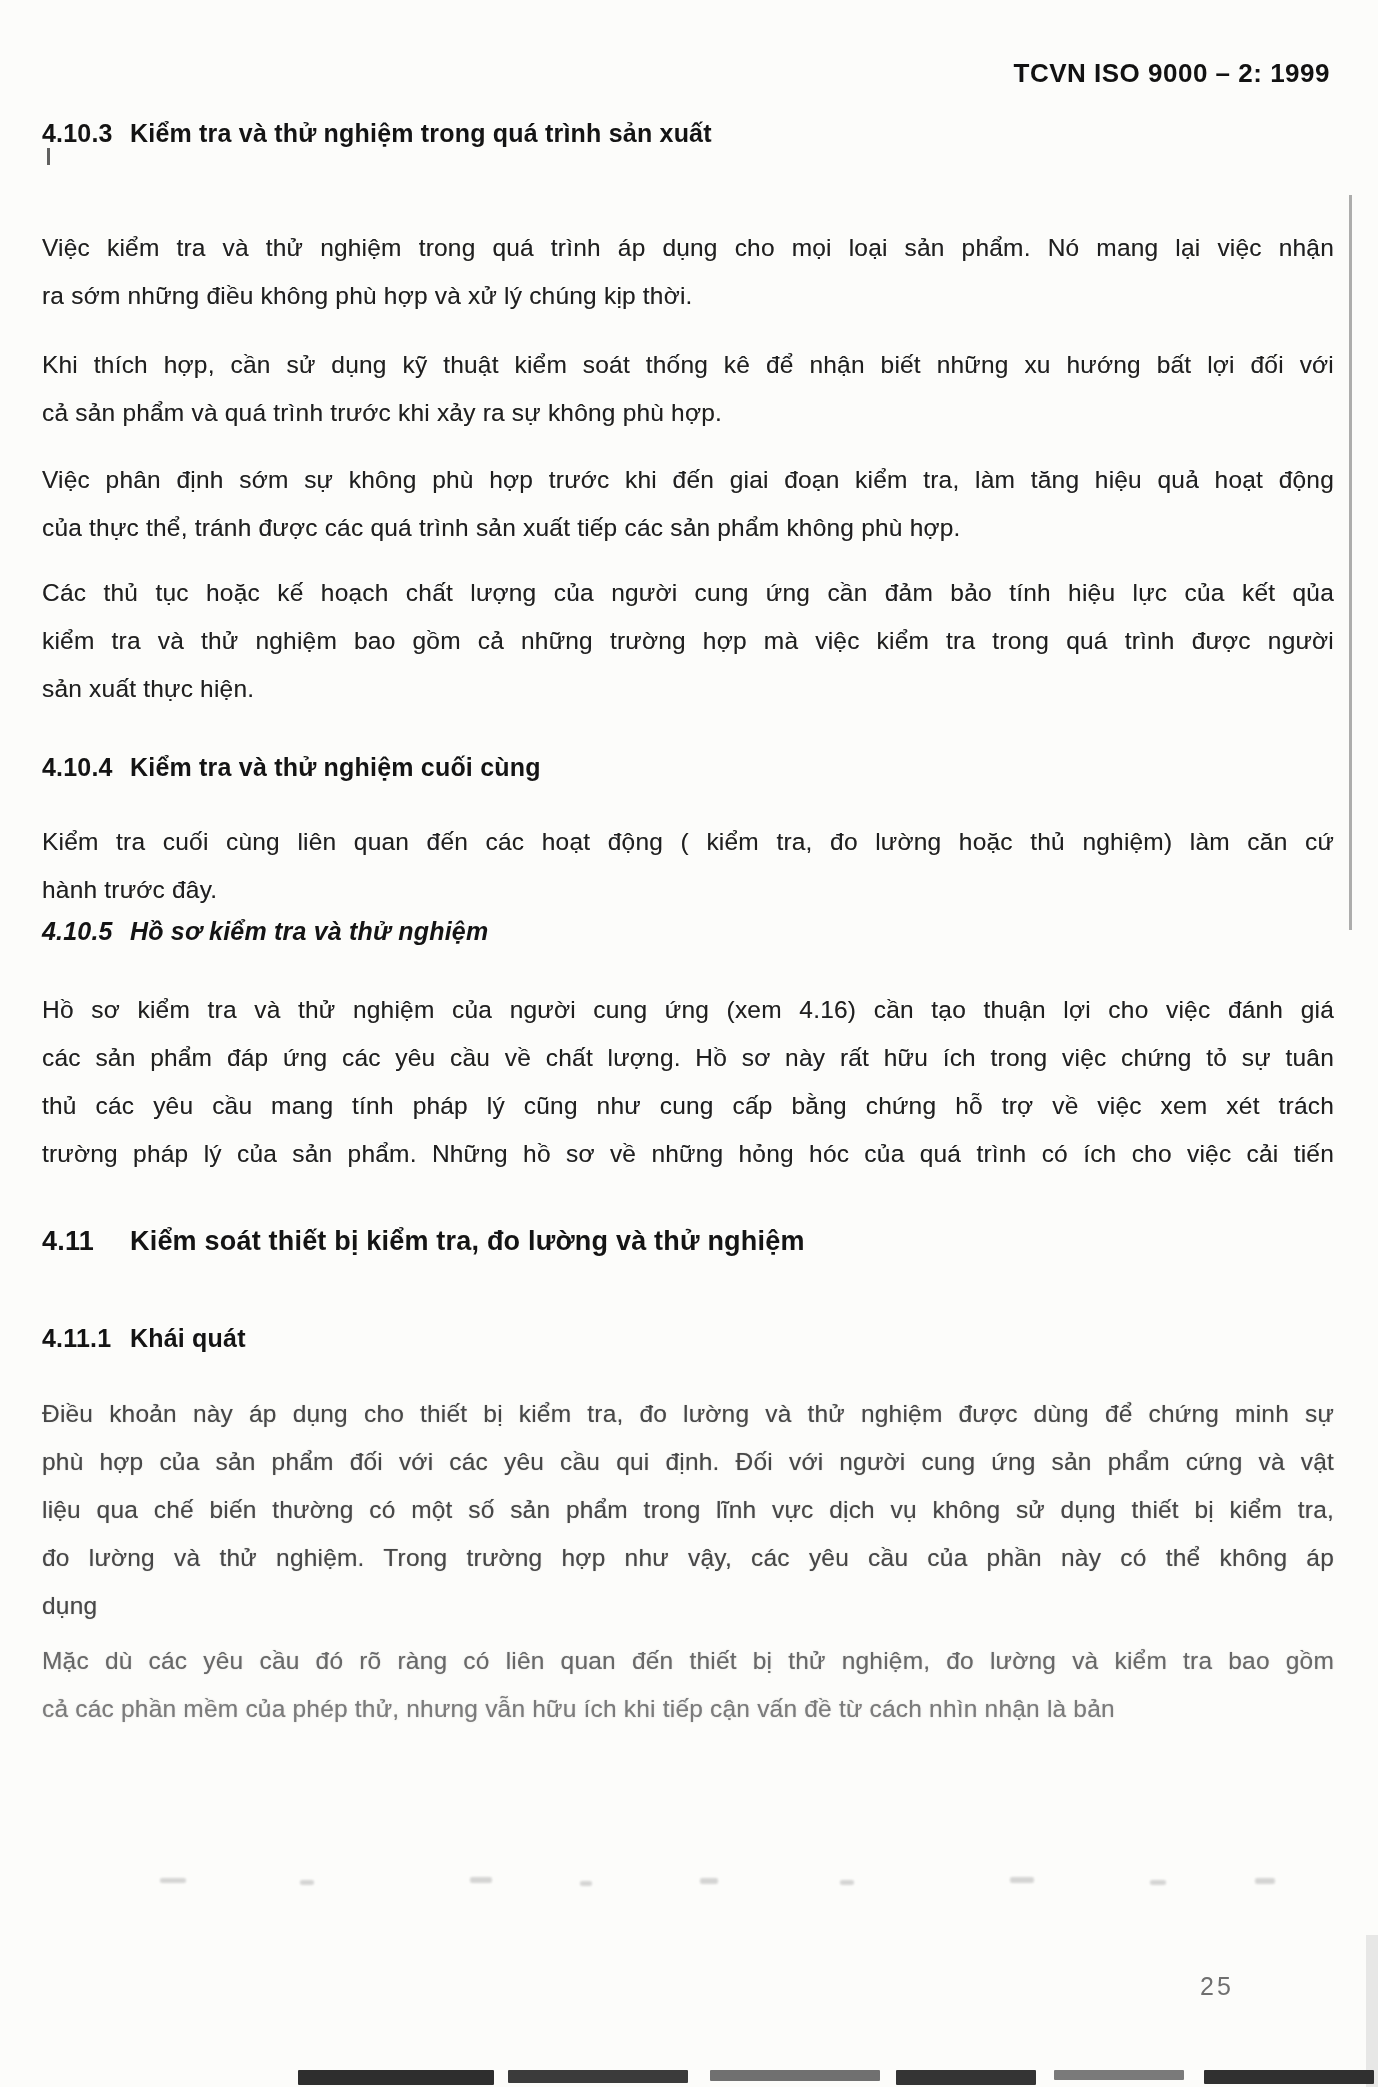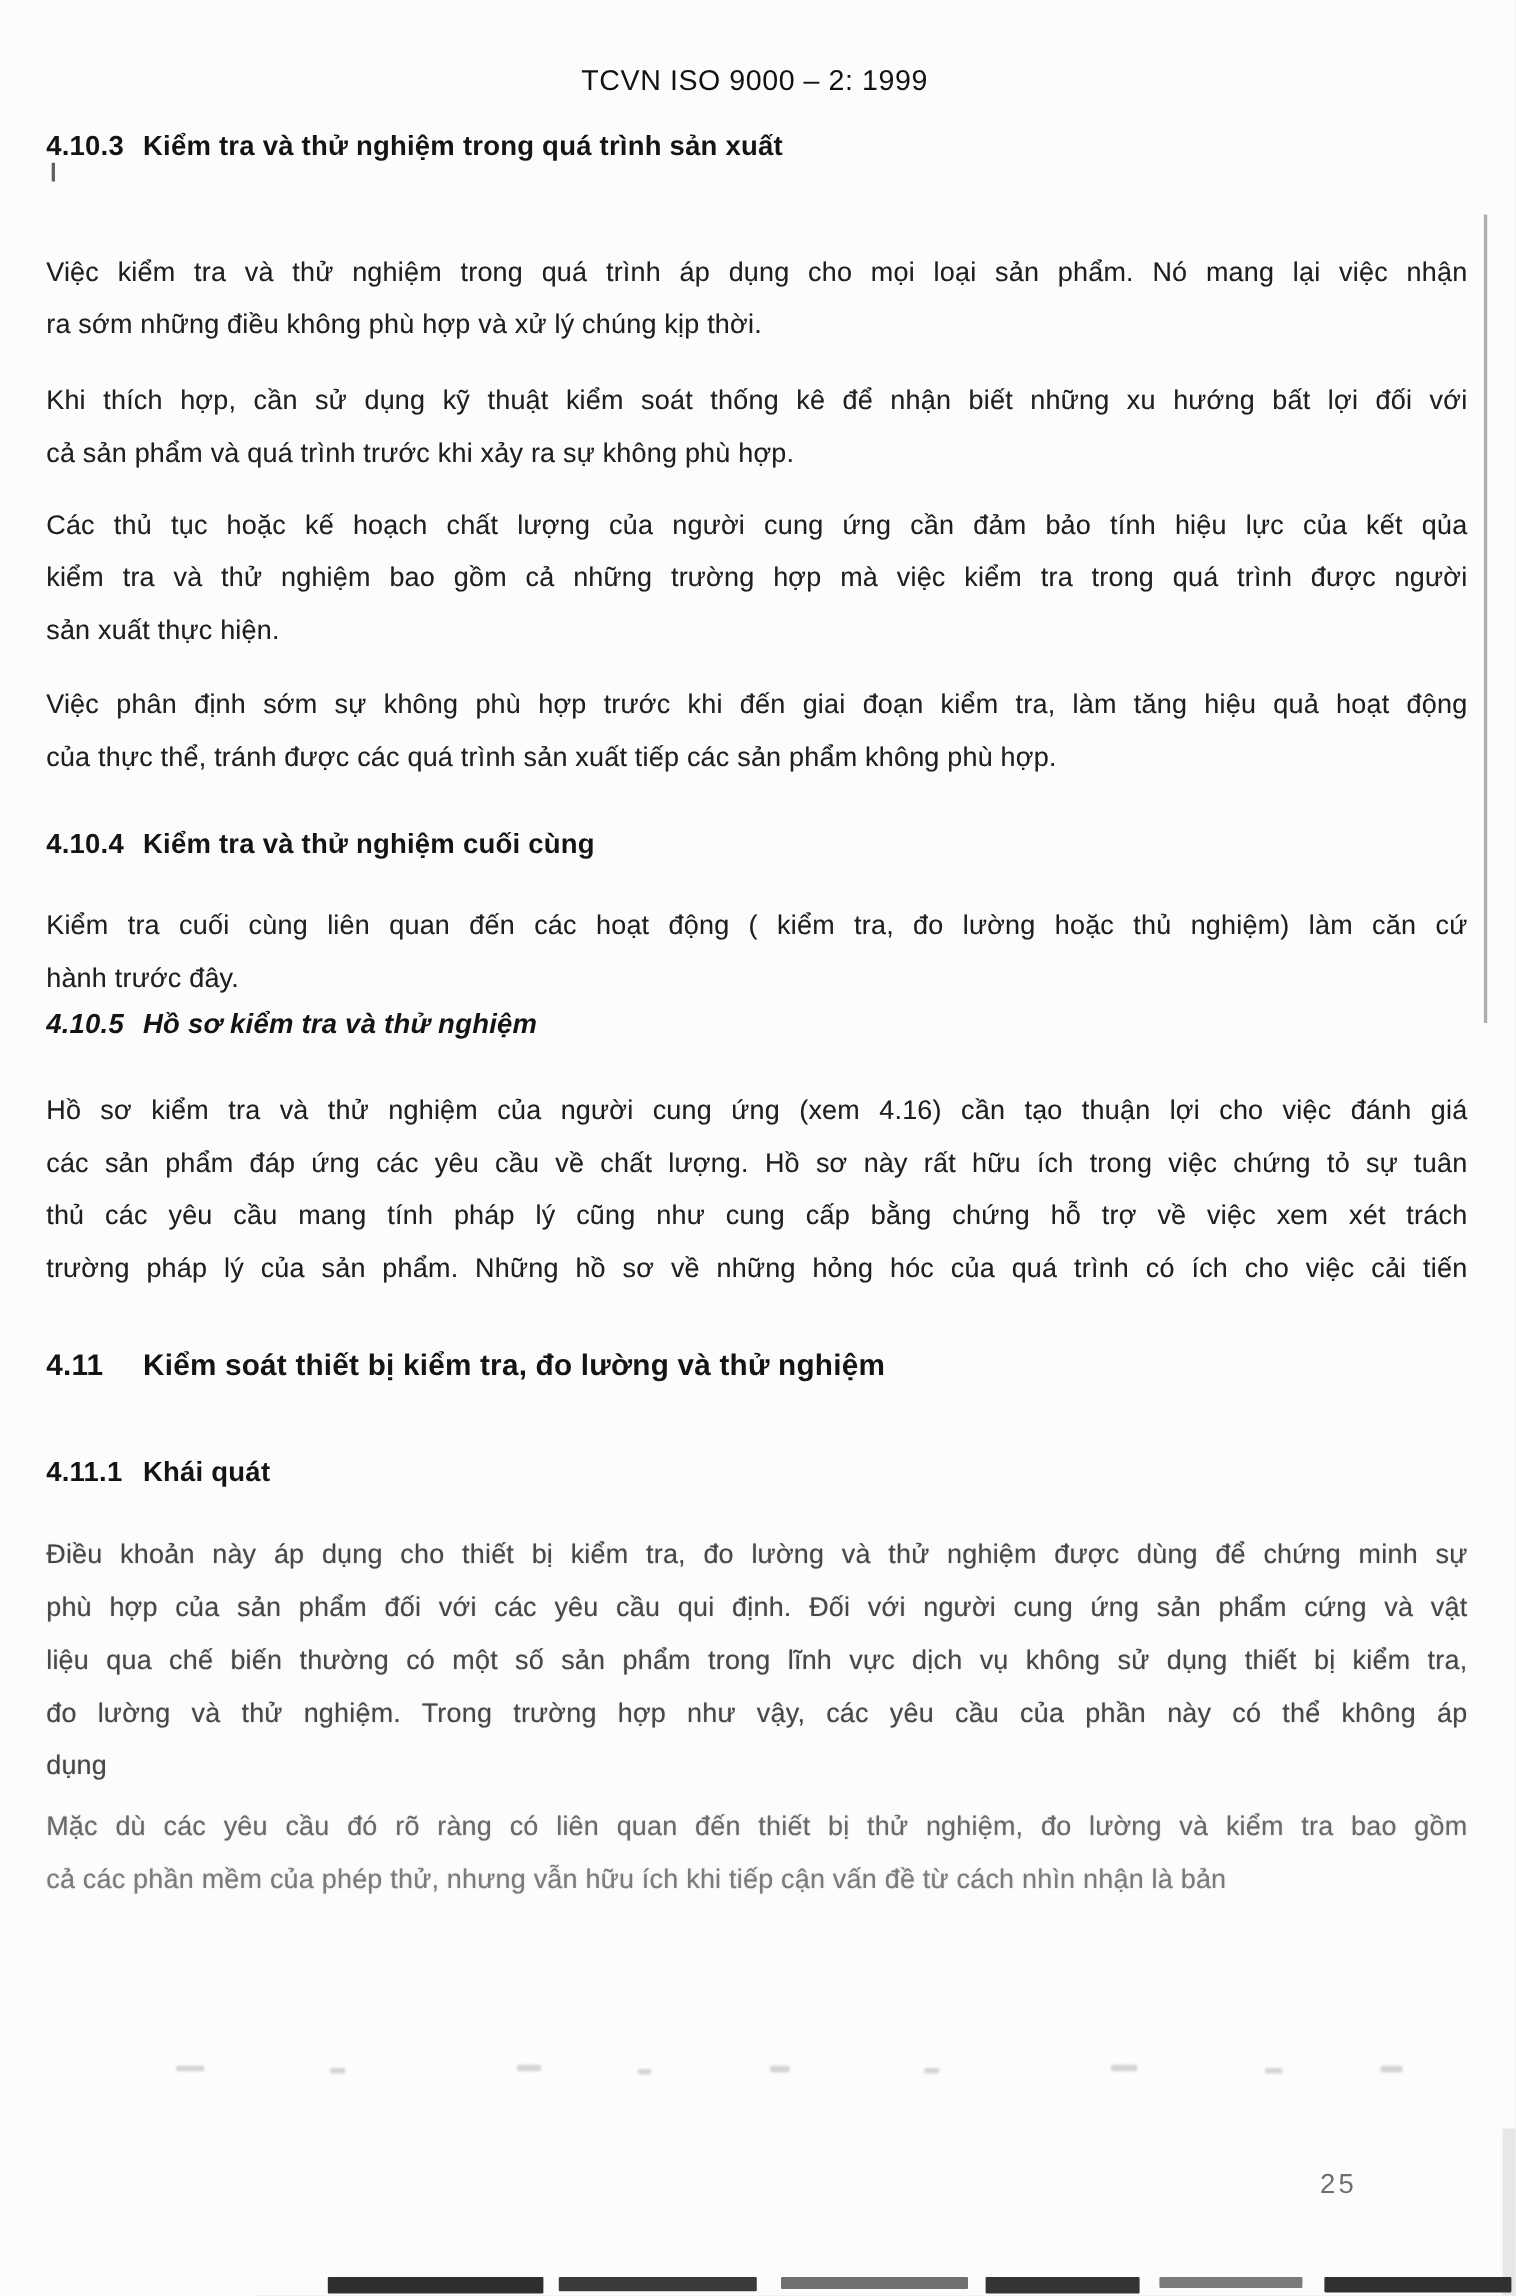--- a/index.html
+++ b/index.html
@@ -10,22 +10,22 @@
     margin:0 auto;
     background:#fcfcfa;
     font-family:"Liberation Sans", sans-serif;
     color:#1f1f1f;
     overflow:hidden;
   }
   .content{
     position:absolute;left:42px;top:58px;width:1292px;
   }
   .doc-header{
-    text-align:center;
-    font-weight:normal;
+    text-align:right;
+    font-weight:bold;
     font-size:26px;
     line-height:30px;
     letter-spacing:.5px;
     color:#121212;
     padding-right:4px;
   }
   .heading{
     font-weight:bold;
     font-size:25px;
     line-height:34px;
@@ -92,28 +92,28 @@
     </div>
 
     <div class="para p1">
         <div class="tline">Việc kiểm tra và thử nghiệm trong quá trình áp dụng cho mọi loại sản phẩm. Nó mang lại việc nhận</div>
         <div class="tline tline-last">ra sớm những điều không phù hợp và xử lý chúng kịp thời.</div>
       </div>
     <div class="para p2">
         <div class="tline">Khi thích hợp, cần sử dụng kỹ thuật kiểm soát thống kê để nhận biết những xu hướng bất lợi đối với</div>
         <div class="tline tline-last">cả sản phẩm và quá trình trước khi xảy ra sự không phù hợp.</div>
       </div>
+    <div class="para p3">
+        <div class="tline">Việc phân định sớm sự không phù hợp trước khi đến giai đoạn kiểm tra, làm tăng hiệu quả hoạt động</div>
+        <div class="tline tline-last">của thực thể, tránh được các quá trình sản xuất tiếp các sản phẩm không phù hợp.</div>
+      </div>
     <div class="para p4">
         <div class="tline">Các thủ tục hoặc kế hoạch chất lượng của người cung ứng cần đảm bảo tính hiệu lực của kết qủa</div>
         <div class="tline">kiểm tra và thử nghiệm bao gồm cả những trường hợp mà việc kiểm tra trong quá trình được người</div>
         <div class="tline tline-last">sản xuất thực hiện.</div>
-      </div>
-    <div class="para p3">
-        <div class="tline">Việc phân định sớm sự không phù hợp trước khi đến giai đoạn kiểm tra, làm tăng hiệu quả hoạt động</div>
-        <div class="tline tline-last">của thực thể, tránh được các quá trình sản xuất tiếp các sản phẩm không phù hợp.</div>
       </div>
 
     <div class="heading h4104">
       <span class="num">4.10.4</span><span>Kiểm tra và thử nghiệm cuối cùng</span>
     </div>
 
     <div class="para p5">
         <div class="tline">Kiểm tra cuối cùng liên quan đến các hoạt động ( kiểm tra, đo lường hoặc thủ nghiệm) làm căn cứ</div>
         <div class="tline tline-last">hành trước đây.</div>
       </div>

